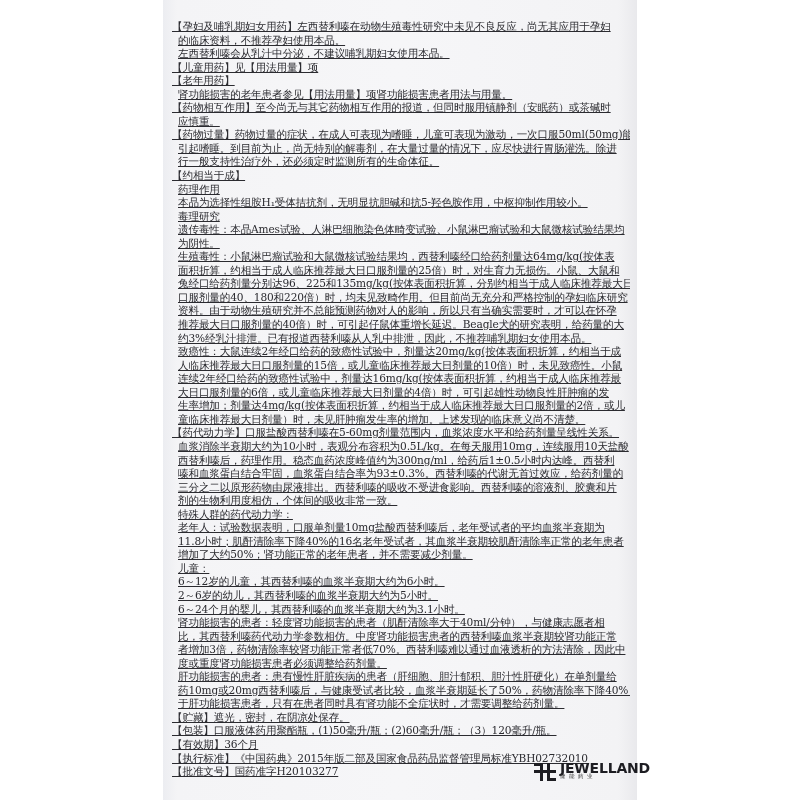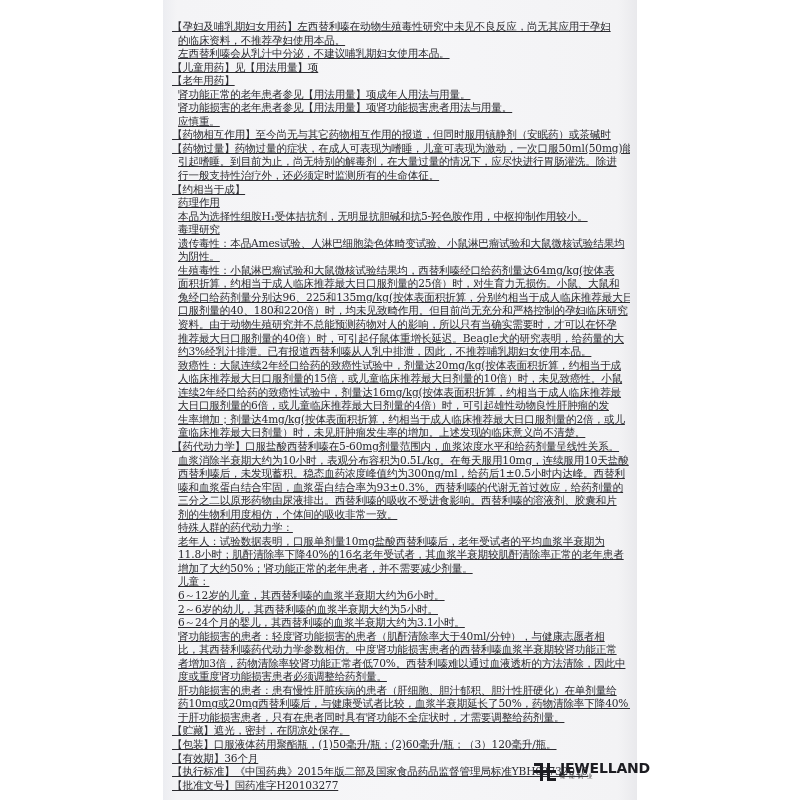--- a/index.html
+++ b/index.html
@@ -29,24 +29,23 @@
 <body>
 
 <div class="paper"></div>
 
 <div class="text" id="text-body">
     <div class="line sec">【孕妇及哺乳期妇女用药】左西替利嗪在动物生殖毒性研究中未见不良反应，尚无其应用于孕妇</div>
     <div class="line ind">的临床资料，不推荐孕妇使用本品。</div>
     <div class="line ind">左西替利嗪会从乳汁中分泌，不建议哺乳期妇女使用本品。</div>
     <div class="line sec">【儿童用药】见【用法用量】项</div>
     <div class="line sec">【老年用药】</div>
-    <div class="line ind">肾功能正常的老年患者参见【用法用量】项成年人用法与用量。</div>
     <div class="line ind">肾功能损害的老年患者参见【用法用量】项肾功能损害患者用法与用量。</div>
+    <div class="line sec">【药物相互作用】至今尚无与其它药物相互作用的报道，但同时服用镇静剂（安眠药）或茶碱时</div>
     <div class="line ind">应慎重。</div>
-    <div class="line sec">【药物相互作用】至今尚无与其它药物相互作用的报道，但同时服用镇静剂（安眠药）或茶碱时</div>
     <div class="line sec">【药物过量】药物过量的症状，在成人可表现为嗜睡，儿童可表现为激动，一次口服50ml(50mg)能</div>
     <div class="line ind">引起嗜睡。到目前为止，尚无特别的解毒剂，在大量过量的情况下，应尽快进行胃肠灌洗。除进</div>
     <div class="line ind">行一般支持性治疗外，还必须定时监测所有的生命体征。</div>
     <div class="line sec">【约相当于成】</div>
     <div class="line ind">药理作用</div>
     <div class="line ind">本品为选择性组胺H₁受体拮抗剂，无明显抗胆碱和抗5-羟色胺作用，中枢抑制作用较小。</div>
     <div class="line ind">毒理研究</div>
     <div class="line ind">遗传毒性：本品Ames试验、人淋巴细胞染色体畸变试验、小鼠淋巴瘤试验和大鼠微核试验结果均</div>
     <div class="line ind">为阴性。</div>
     <div class="line ind">生殖毒性：小鼠淋巴瘤试验和大鼠微核试验结果均，西替利嗪经口给药剂量达64mg/kg(按体表</div>
@@ -57,21 +56,21 @@
     <div class="line ind">推荐最大日口服剂量的40倍）时，可引起仔鼠体重增长延迟。Beagle犬的研究表明，给药量的大</div>
     <div class="line ind">约3%经乳汁排泄。已有报道西替利嗪从人乳中排泄，因此，不推荐哺乳期妇女使用本品。</div>
     <div class="line ind">致癌性：大鼠连续2年经口给药的致癌性试验中，剂量达20mg/kg(按体表面积折算，约相当于成</div>
     <div class="line ind">人临床推荐最大日口服剂量的15倍，或儿童临床推荐最大日剂量的10倍）时，未见致癌性。小鼠</div>
     <div class="line ind">连续2年经口给药的致癌性试验中，剂量达16mg/kg(按体表面积折算，约相当于成人临床推荐最</div>
     <div class="line ind">大日口服剂量的6倍，或儿童临床推荐最大日剂量的4倍）时，可引起雄性动物良性肝肿瘤的发</div>
     <div class="line ind">生率增加；剂量达4mg/kg(按体表面积折算，约相当于成人临床推荐最大日口服剂量的2倍，或儿</div>
     <div class="line ind">童临床推荐最大日剂量）时，未见肝肿瘤发生率的增加。上述发现的临床意义尚不清楚。</div>
     <div class="line sec">【药代动力学】口服盐酸西替利嗪在5-60mg剂量范围内，血浆浓度水平和给药剂量呈线性关系。</div>
     <div class="line ind">血浆消除半衰期大约为10小时，表观分布容积为0.5L/kg。在每天服用10mg，连续服用10天盐酸</div>
-    <div class="line ind">西替利嗪后，未发现蓄积。稳态血药浓度峰值约为300ng/ml，给药后1±0.5小时内达峰。西替利</div>
+    <div class="line ind">西替利嗪后，药理作用。稳态血药浓度峰值约为300ng/ml，给药后1±0.5小时内达峰。西替利</div>
     <div class="line ind">嗪和血浆蛋白结合牢固，血浆蛋白结合率为93±0.3%。西替利嗪的代谢无首过效应，给药剂量的</div>
     <div class="line ind">三分之二以原形药物由尿液排出。西替利嗪的吸收不受进食影响。西替利嗪的溶液剂、胶囊和片</div>
     <div class="line ind">剂的生物利用度相仿，个体间的吸收非常一致。</div>
     <div class="line ind">特殊人群的药代动力学：</div>
     <div class="line ind">老年人：试验数据表明，口服单剂量10mg盐酸西替利嗪后，老年受试者的平均血浆半衰期为</div>
     <div class="line ind">11.8小时；肌酐清除率下降40%的16名老年受试者，其血浆半衰期较肌酐清除率正常的老年患者</div>
     <div class="line ind">增加了大约50%；肾功能正常的老年患者，并不需要减少剂量。</div>
     <div class="line ind">儿童：</div>
     <div class="line ind">6～12岁的儿童，其西替利嗪的血浆半衰期大约为6小时。</div>
     <div class="line ind">2～6岁的幼儿，其西替利嗪的血浆半衰期大约为5小时。</div>

